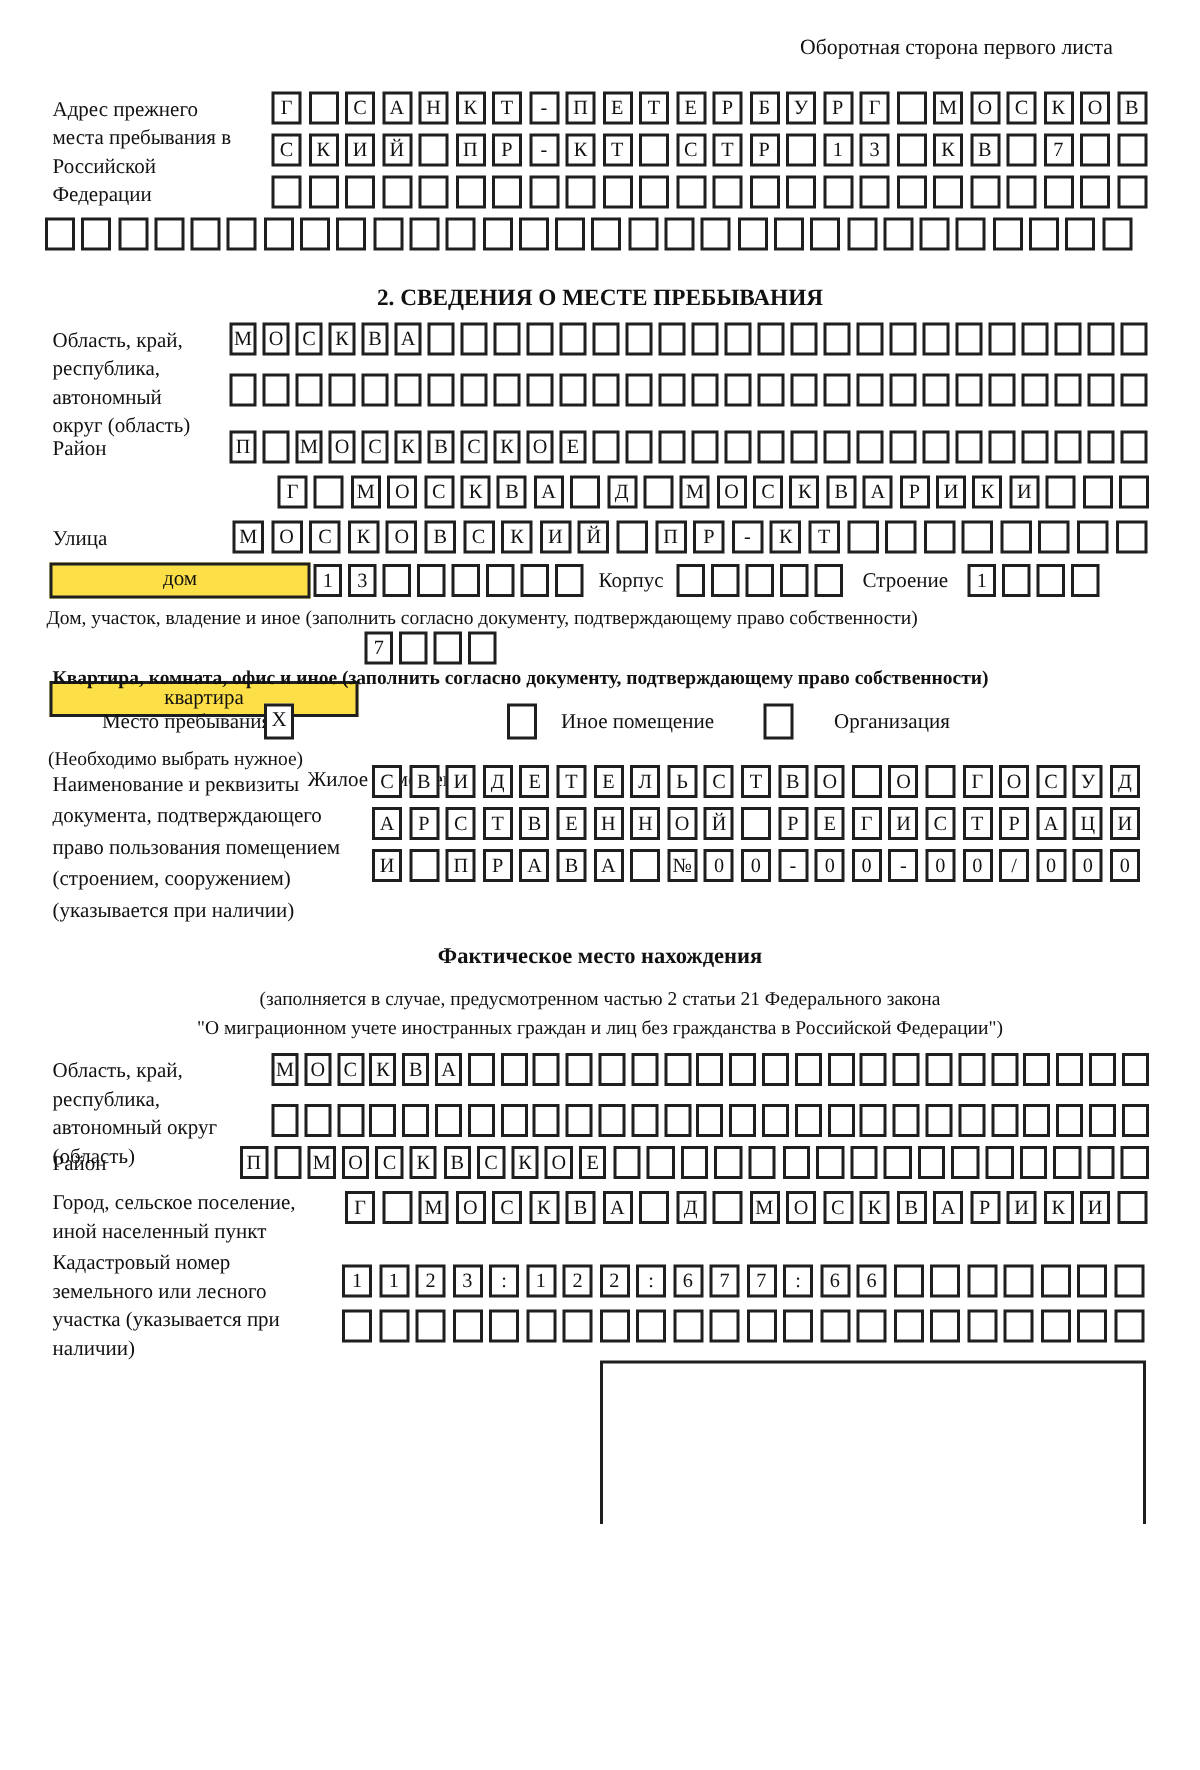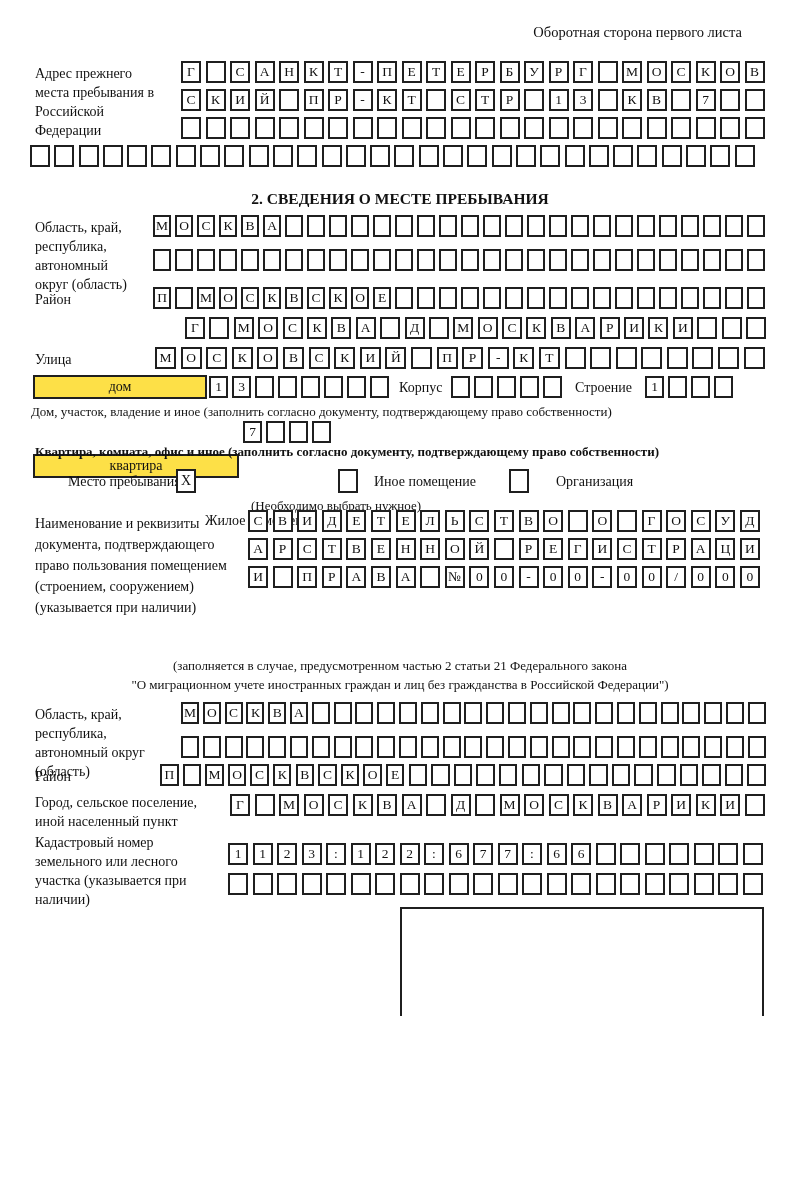--- a/index.html
+++ b/index.html
@@ -336,21 +336,21 @@
     </div>
   <div class="abs cap" style="left:35px;top:444px;font-weight:bold;">Квартира, комната, офис и иное (заполнить согласно документу, подтверждающему право собственности)</div>
 
   <div class="abs lbl" style="left:50px;top:472px;margin-left:18px;">Место пребывания:</div>
   <div class="abs cb" style="left:176px;top:469px;">X</div>
   <div class="abs lbl" style="left:205px;top:472px;margin-top:39px;">Жилое помещение</div>
   <div class="abs cb" style="left:338px;top:469px;"></div>
   <div class="abs lbl" style="left:374px;top:472px;">Иное помещение</div>
   <div class="abs cb" style="left:509px;top:469px;"></div>
   <div class="abs lbl" style="left:556px;top:472px;">Организация</div>
-  <div class="abs cap" style="left:0;width:672px;text-align:center;top:498px;">(Необходимо выбрать нужное)</div>
+  <div class="abs cap" style="left:0;width:672px;text-align:left;top:498px;padding-left:32px;">(Необходимо выбрать нужное)</div>
 
   <div class="abs lbl" style="left:35px;top:513px;width:196px;line-height:21px;">Наименование и реквизиты документа, подтверждающего право пользования помещением (строением, сооружением) (указывается при наличии)</div>
   <div class="cellrow pg" style="left:248px;top:510px;">
       <div class="cell">С</div>
       <div class="cell">В</div>
       <div class="cell">И</div>
       <div class="cell">Д</div>
       <div class="cell">Е</div>
       <div class="cell">Т</div>
       <div class="cell">Е</div>
@@ -409,20 +409,21 @@
       <div class="cell">0</div>
       <div class="cell">-</div>
       <div class="cell">0</div>
       <div class="cell">0</div>
       <div class="cell">/</div>
       <div class="cell">0</div>
       <div class="cell">0</div>
       <div class="cell">0</div>
     </div>
 
+  <div class="abs center" style="top:630px;font-weight:bold;font-size:15px;">Фактическое место нахождения</div>
   <div class="abs cap center" style="top:658px;">(заполняется в случае, предусмотренном частью 2 статьи 21 Федерального закона</div>
   <div class="abs cap center" style="top:677px;">"О миграционном учете иностранных граждан и лиц без гражданства в Российской Федерации")</div>
 
   <div class="abs lbl" style="left:35px;top:705px;width:122px;">Область, край, республика, автономный округ (область)</div>
   <div class="cellrow ph" style="left:181px;top:702px;">
       <div class="cell">М</div>
       <div class="cell">О</div>
       <div class="cell">С</div>
       <div class="cell">К</div>
       <div class="cell">В</div>

